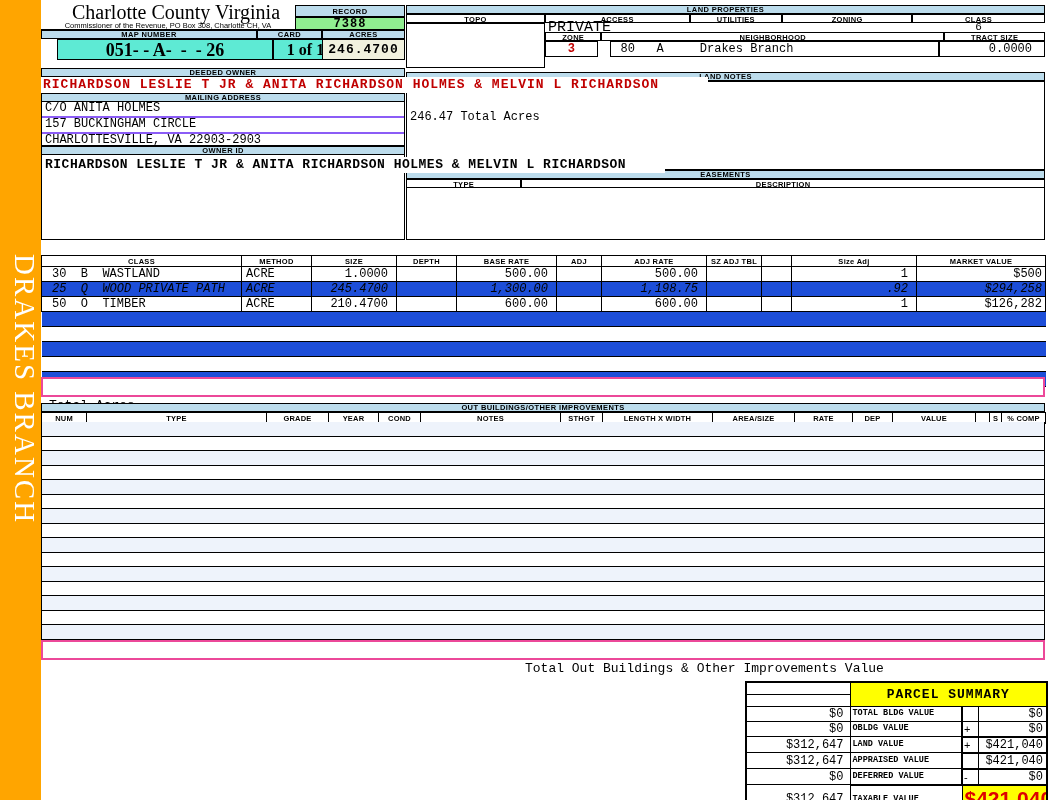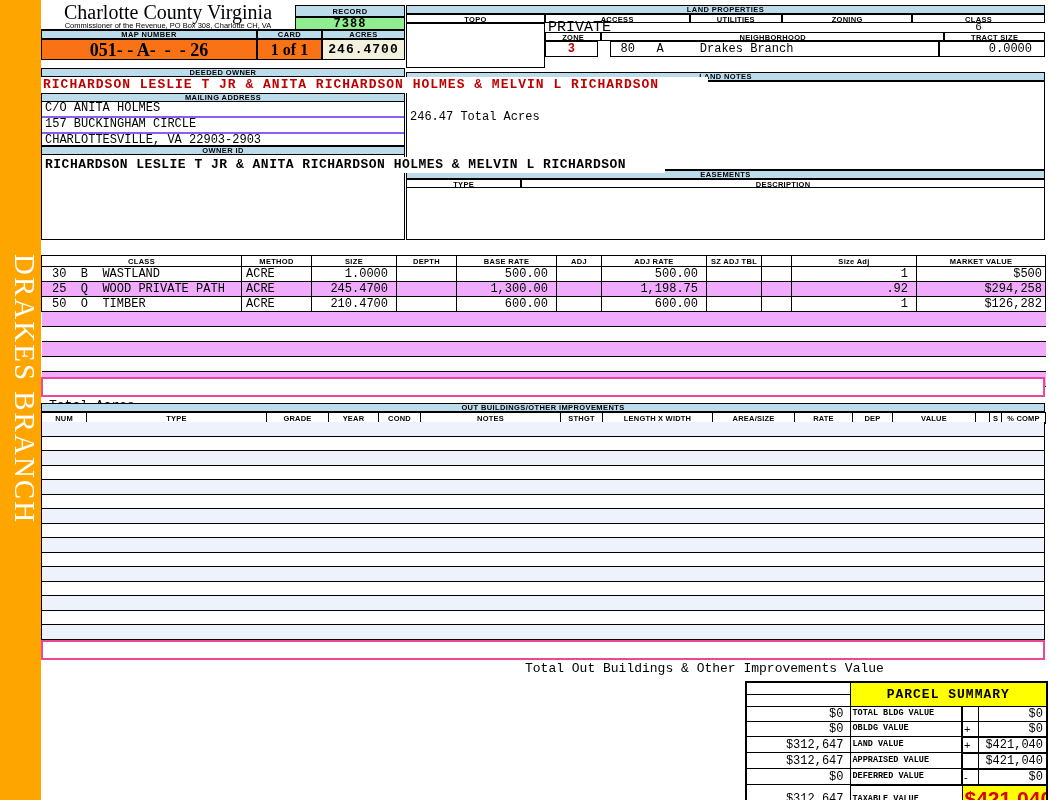--- a/index.html
+++ b/index.html
@@ -1,44 +1,44 @@
 <!DOCTYPE html>
 <html><head>
 <meta charset="utf-8">
 <style>
   html,body{margin:0;padding:0;background:#fff;}
   #page{position:relative;width:1050px;height:800px;background:#fff;overflow:hidden;
         font-family:"Liberation Sans",sans-serif;}
   .abs{position:absolute;box-sizing:border-box;}
   .mono{font-family:"Liberation Mono","DejaVu Sans Mono",monospace;white-space:pre;}
-  .serif{font-family:"Liberation Serif","DejaVu Serif",serif;}
+  .serif{font-family:"Liberation Serif","DejaVu Serif",serif;margin-left:16px;}
   .strip{background:#BCDCEC;border:1px solid #000;font-size:7.5px;font-weight:bold;
          text-align:center;line-height:8px;letter-spacing:.4px;color:#000;}
   .hcell{background:#fff;border:1px solid #000;font-size:7.5px;font-weight:bold;
          text-align:center;line-height:9px;letter-spacing:.3px;}
   .box{background:#fff;border:1px solid #000;}
   
   #sidebar{left:0;top:0;width:41px;height:800px;background:#FFA500;}
   #sidebar-label{left:0;top:244px;width:41px;height:290px;writing-mode:vertical-rl;
     text-align:center;color:#fff;font-size:29px;letter-spacing:2px;
     font-family:"Liberation Serif","DejaVu Serif",serif;}
   
   #title-block{left:41px;top:2px;width:254px;height:28px;background:#fff;border-bottom:1px solid #000;text-align:center;}
   #county-title{font-size:20px;line-height:20px;}
   #commissioner{font-size:7.5px;line-height:8px;}
-  .yellow{background:#f97316;}
+  .yellow{background:#5eead4;}
   .val-box{border:1px solid #000;text-align:center;}
   
   table{border-collapse:collapse;table-layout:fixed;}
   .land-table{width:1004px;}
   .land-table th{background:#fff;border:1px solid #000;font-size:7.5px;font-weight:bold;
       height:10px;padding:0;line-height:9px;letter-spacing:.3px;overflow:hidden;}
   .land-table td{border:1px solid #000;height:14px;padding:0 2px;font-size:12px;line-height:13px;
       font-family:"Liberation Mono","DejaVu Sans Mono",monospace;white-space:pre;overflow:hidden;}
-  .land-table tr.tint td{background:#f0abfc;}
+  .land-table tr.tint td{background:#1d4ed8;font-style:italic;}
   .land-table td.c1{padding-left:10px;}
   .land-table td.c2{padding-left:4px;}
   .land-table td.num{text-align:right;padding-right:8px;}
   .land-table td.mv{text-align:right;padding-right:3px;}
   .land-table tr.le td{border-left:none;border-right:none;height:14px;}
   .ob-table{width:1004px;}
   .ob-table th{background:#fff;border:1px solid #000;font-size:7.5px;font-weight:bold;height:10px;
       padding:0;line-height:9px;letter-spacing:.2px;overflow:hidden;}
   #ob-body{display:flex;flex-direction:column;border-left:1px solid #000;border-right:1px solid #000;background:#fff;}
   .obr{flex:1;border-bottom:1px solid #000;}

